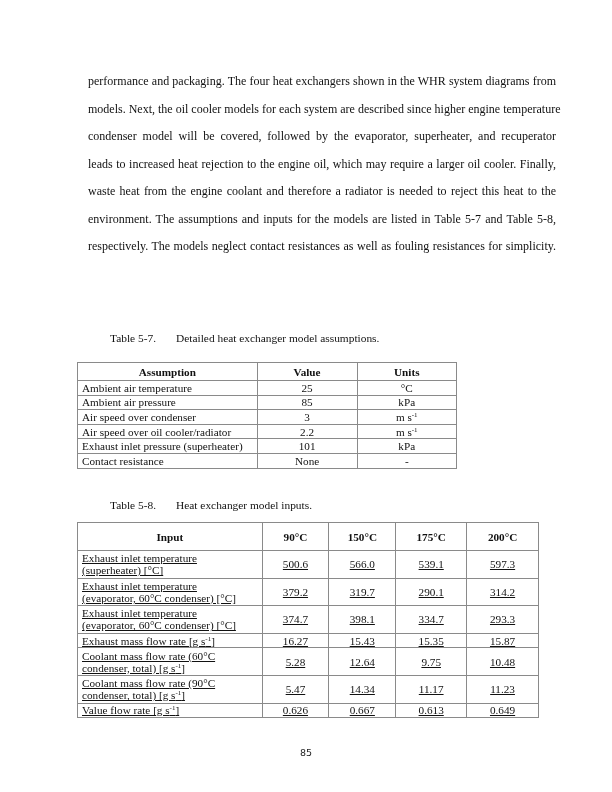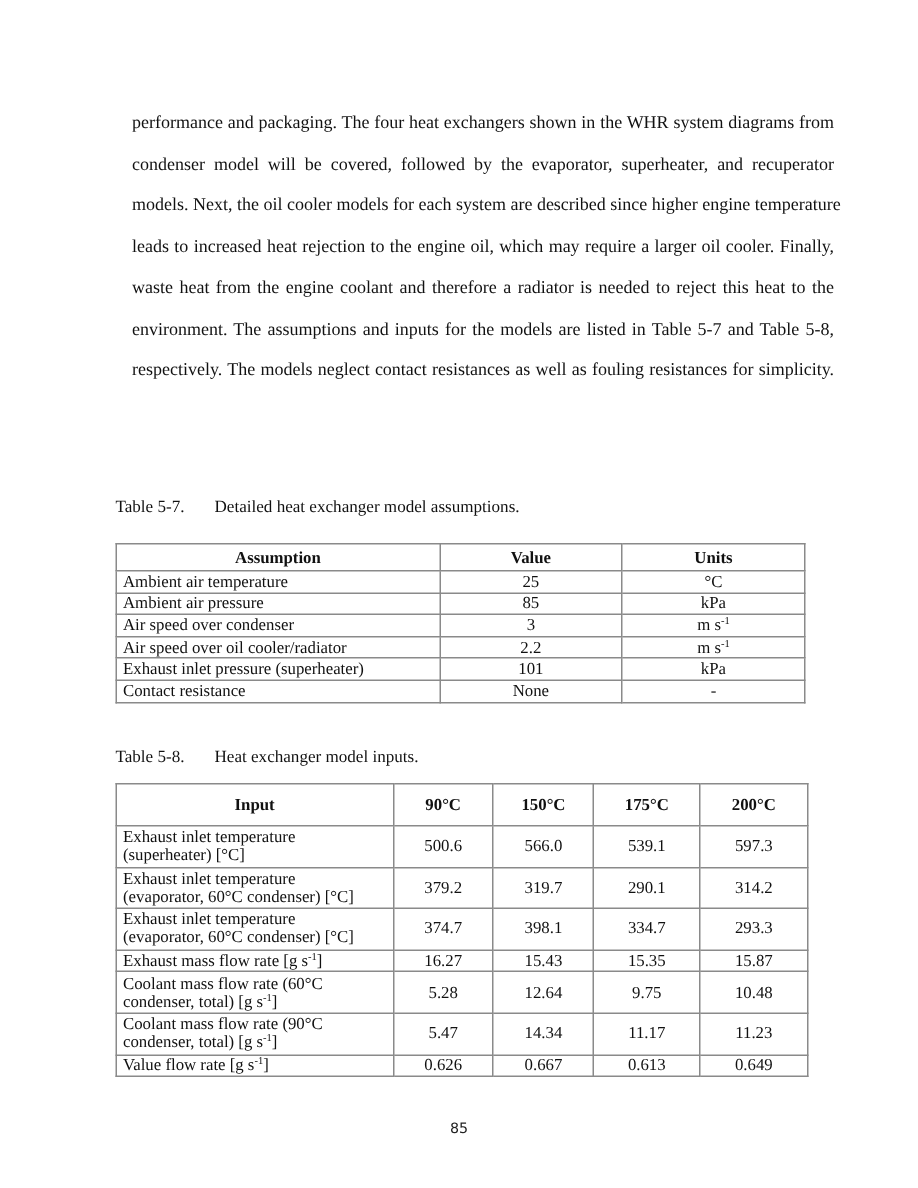--- a/index.html
+++ b/index.html
@@ -4,47 +4,47 @@
   <style>
     html, body { margin: 0; padding: 0; background: #ffffff; }
     body { width: 612px; height: 792px; position: relative; overflow: hidden;
            font-family: "Liberation Serif", serif; color: #111; }
     .para { position: absolute; left: 88px; width: 468px; top: 68px;
             font-size: 12px; line-height: 27.5px; }
     .para .line { display: block; height: 27.5px; white-space: nowrap; text-align: justify;
                   text-align-last: justify; }
     .para .line.last { text-align-last: justify; }
     .caption { position: absolute; left: 77px; font-size: 11.4px; white-space: nowrap; }
-    .caption .num { display: inline-block; width: 66px; }
+    .caption .num { display: inline-block; width: 66px; margin-left: 33px; }
     table { position: absolute; border-collapse: collapse; font-size: 11.2px; }
     td, th { border: 1px solid #8a8a8a; padding: 0 4px; line-height: 12px; vertical-align: middle; }
     th { font-weight: bold; text-align: center; }
     td.c { text-align: center; }
     td.l { text-align: left; }
     sup { font-size: 7px; vertical-align: 4px; line-height: 0; }
-    #t57 { left: 77px; top: 362px; width: 460px; }
+    #t57 { left: 77px; top: 362px; width: 380px; }
     #t57 col.a { width: 216px; } #t57 col.b { width: 122px; } #t57 col.c { width: 122px; }
     #t57 th { height: 17px; }
     #t57 td { height: 13.6px; }
     #t58 { left: 77px; top: 522px; width: 462px; }
     #t58 col.a { width: 185px; } #t58 col.b { width: 67px; } #t58 col.c { width: 67px; }
     #t58 col.d { width: 71px; } #t58 col.e { width: 72px; }
     #t58 th { height: 27px; }
-    #t58 td { height: 26.6px; }
+    #t58 td { height: 26.6px; text-decoration: underline; }
     #t58 tr.single td { height: 13.6px; }
     .pagenum { position: absolute; top: 747px; left: 0; width: 612px; text-align: center;
                font-family: "DejaVu Sans", sans-serif; font-size: 9.5px; color: #222; }
   </style>
 </head>
 <body>
 
 <div class="para">
   <span class="line">performance and packaging. The four heat exchangers shown in the WHR system diagrams from</span>
+  <span class="line">models. Next, the oil cooler models for each system are described since higher engine temperature</span>
   <span class="line">condenser model will be covered, followed by the evaporator, superheater, and recuperator</span>
-  <span class="line">models. Next, the oil cooler models for each system are described since higher engine temperature</span>
   <span class="line">leads to increased heat rejection to the engine oil, which may require a larger oil cooler. Finally,</span>
   <span class="line">waste heat from the engine coolant and therefore a radiator is needed to reject this heat to the</span>
   <span class="line">environment. The assumptions and inputs for the models are listed in Table 5-7 and Table 5-8,</span>
   <span class="line last">respectively. The models neglect contact resistances as well as fouling resistances for simplicity.</span>
 </div>
 
 <div class="caption" style="top:332px;">
   <span class="num">Table 5-7.</span><span>Detailed heat exchanger model assumptions.</span>
 </div>
 <table id="t57">

